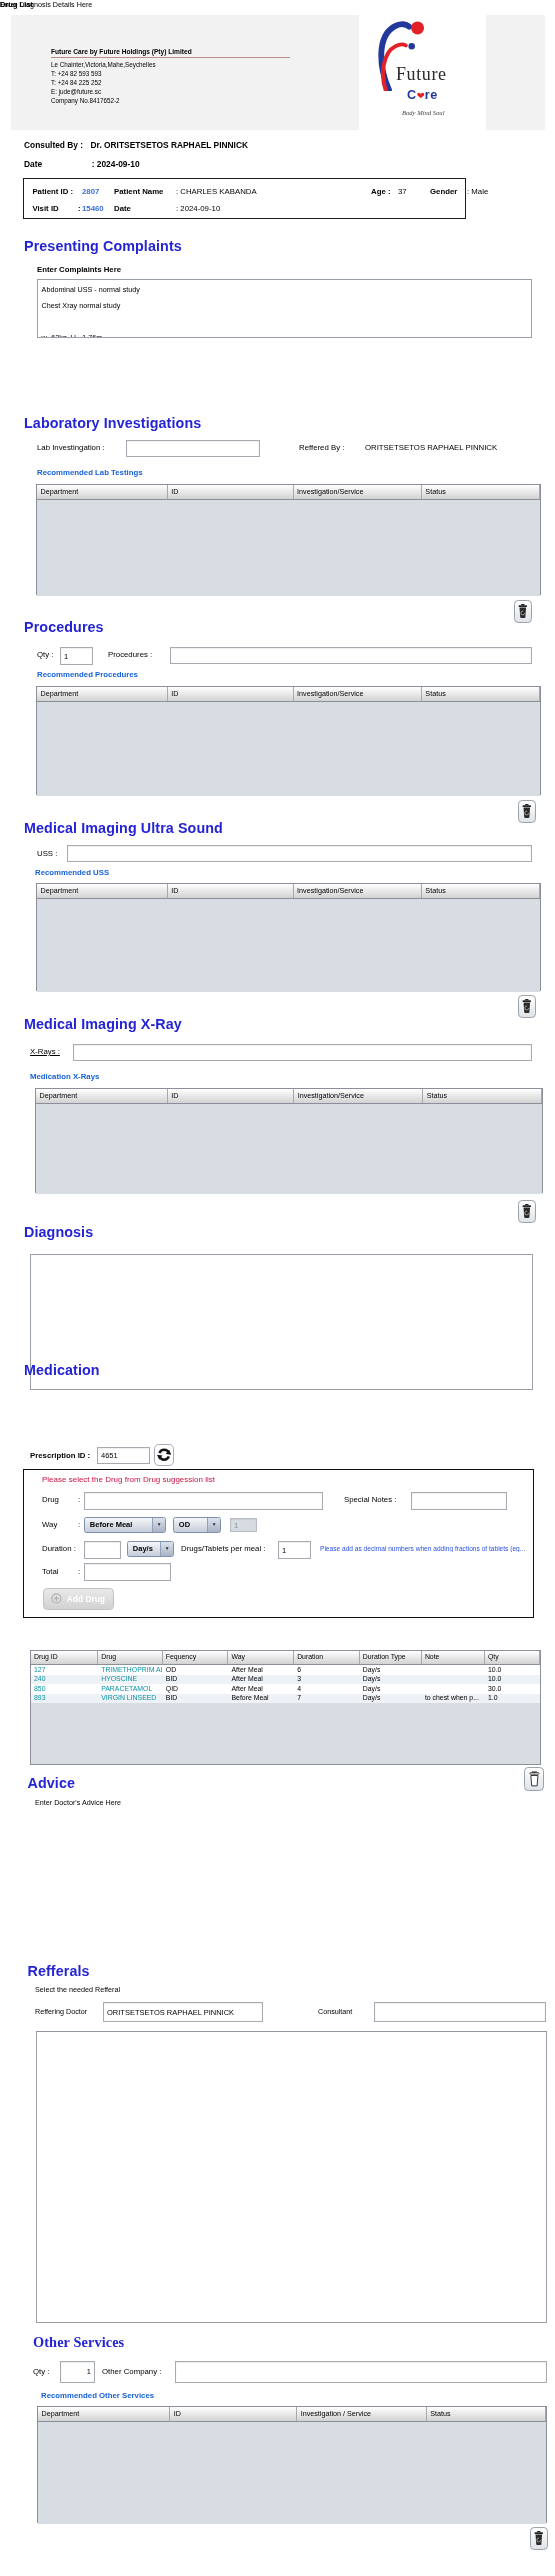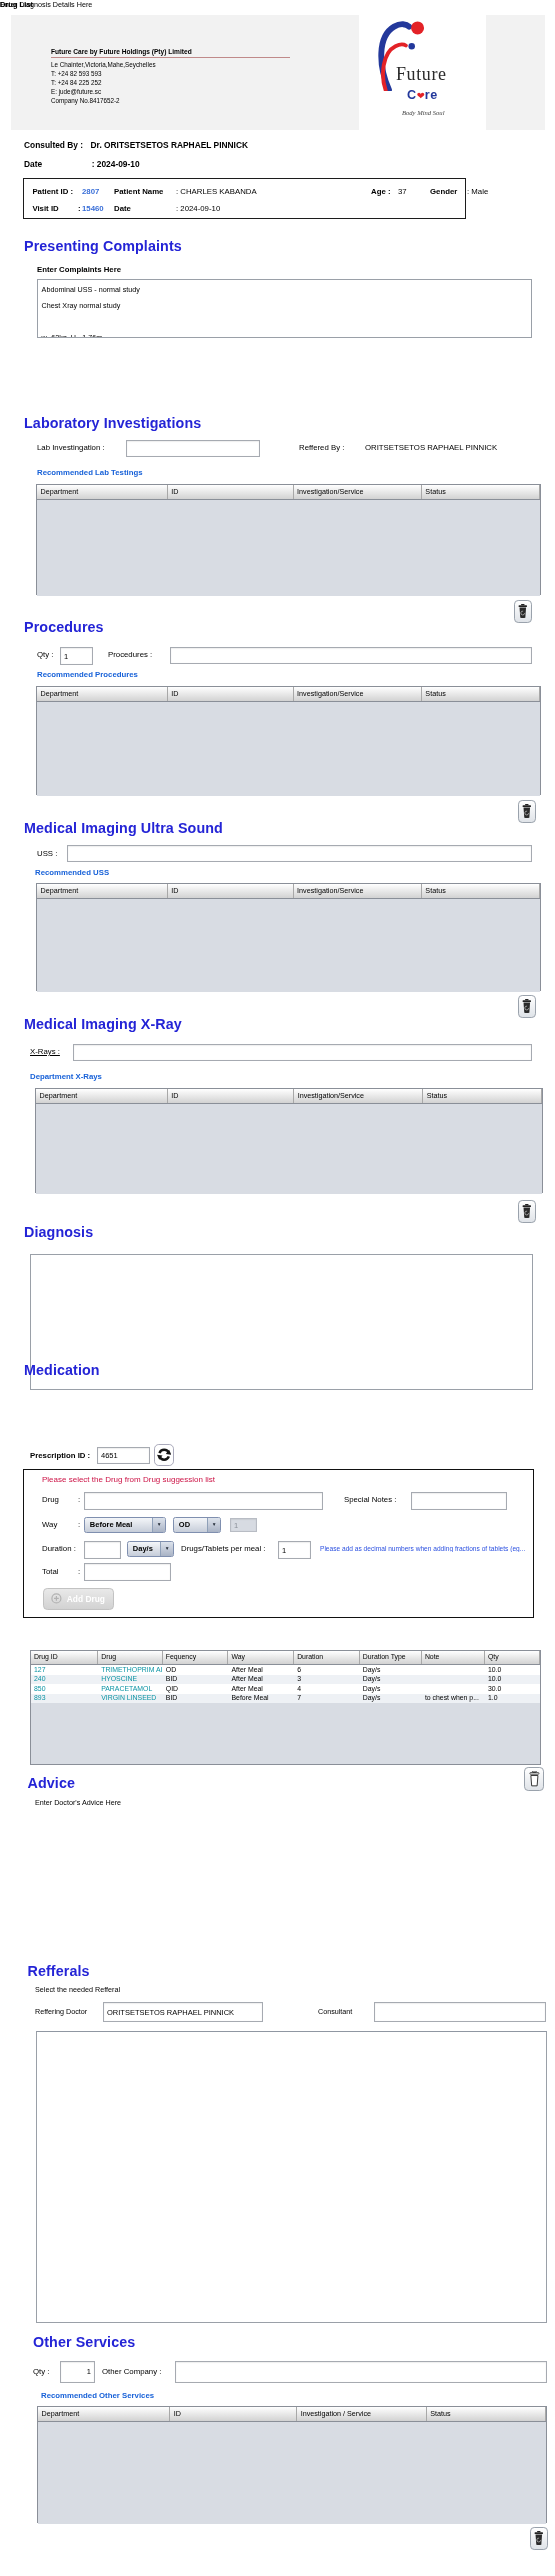--- a/index.html
+++ b/index.html
@@ -190,21 +190,21 @@
         <rect x="5" y="0" width="6" height="2" rx="1" fill="#222"></rect>
         <rect x="1" y="2" width="14" height="3" rx="1" fill="#222"></rect>
         <path d="M2.5 6 L13.5 6 L12.2 23 Q8 24.3 3.8 23 Z" fill="#2a2a2a"></path>
         <path d="M8.5 12 a3.2 3.2 0 1 0 2.6 3.4" stroke="#cfcfcf" stroke-width="1.1" fill="none"></path>
       </svg>
   </div>
 
   <div class="abs h1" style="left:24px;top:1016px;">Medical Imaging X-Ray</div>
   <span class="abs lbl" style="left:30px;top:1047px;text-decoration:underline;">X-Rays :</span>
   <input class="abs inp" style="left: 73px; top: 1044px; width: 459px; height: 16.7px;" value="">
-  <div class="abs link" style="left:30px;top:1072px;">Department X-Rays</div>
+  <div class="abs link" style="left:30px;top:1072px;">Medication X-Rays</div>
   <div class="abs dtable" style="left:35px;top:1088px;width:508px;height:105px;">
     <div class="hd">
         <div class="th" style="width: 26%;">Department</div>
         <div class="th" style="width: 25%;">ID</div>
         <div class="th" style="width: 25.5%;">Investigation/Service</div>
         <div class="th" style="width: 23.5%;">Status</div>
       </div>
     <div class="tbody" style="height:90px;"></div>
   </div>
   <div class="abs icon-btn" style="left:518px;top:1200px;">
@@ -343,21 +343,21 @@
   <div class="abs lbl" style="left:35px;top:1798px;font-size:7.2px;">Enter Doctor's Advice Here</div>
 
   <div class="abs h1" style="left:27.5px;top:1963px;">Refferals</div>
   <div class="abs lbl" style="left:35px;top:1985px;font-size:7.2px;">Select the needed Refferal</div>
   <span class="abs lbl" style="left:35px;top:2007px;font-size:7.2px;">Reffering Doctor</span>
   <input class="abs inp" style="left: 103px; top: 2002px; width: 160px; height: 20.3px;" value="ORITSETSETOS RAPHAEL PINNICK">
   <span class="abs lbl" style="left:318px;top:2007px;font-size:7.2px;">Consultant</span>
   <input class="abs inp" style="left: 374px; top: 2002px; width: 172px; height: 20.3px;" value="">
   <div class="abs bigbox" style="left:36px;top:2031px;width:511px;height:292px;"></div>
 
-  <div class="abs h1" style="left:33px;top:2334px;">Other Services</div>
+  <div class="abs h1" style="left:33px;top:2334px;font-family:Liberation Serif, serif;">Other Services</div>
   <span class="abs lbl" style="left:33px;top:2367px;">Qty :</span>
   <input class="abs inp" style="left: 60px; top: 2361px; width: 35px; height: 21.5px; text-align: right;" value="1">
   <span class="abs lbl" style="left:102px;top:2367px;">Other Company :</span>
   <input class="abs inp" style="left: 175px; top: 2361px; width: 372px; height: 21.5px;" value="">
   <div class="abs link" style="left:41px;top:2391px;">Recommended Other Services</div>
   <div class="abs dtable" style="left:37px;top:2406px;width:510px;height:117px;">
     <div class="hd">
         <div class="th" style="width: 26%;">Department</div>
         <div class="th" style="width: 25%;">ID</div>
         <div class="th" style="width: 25.5%;">Investigation / Service</div>

